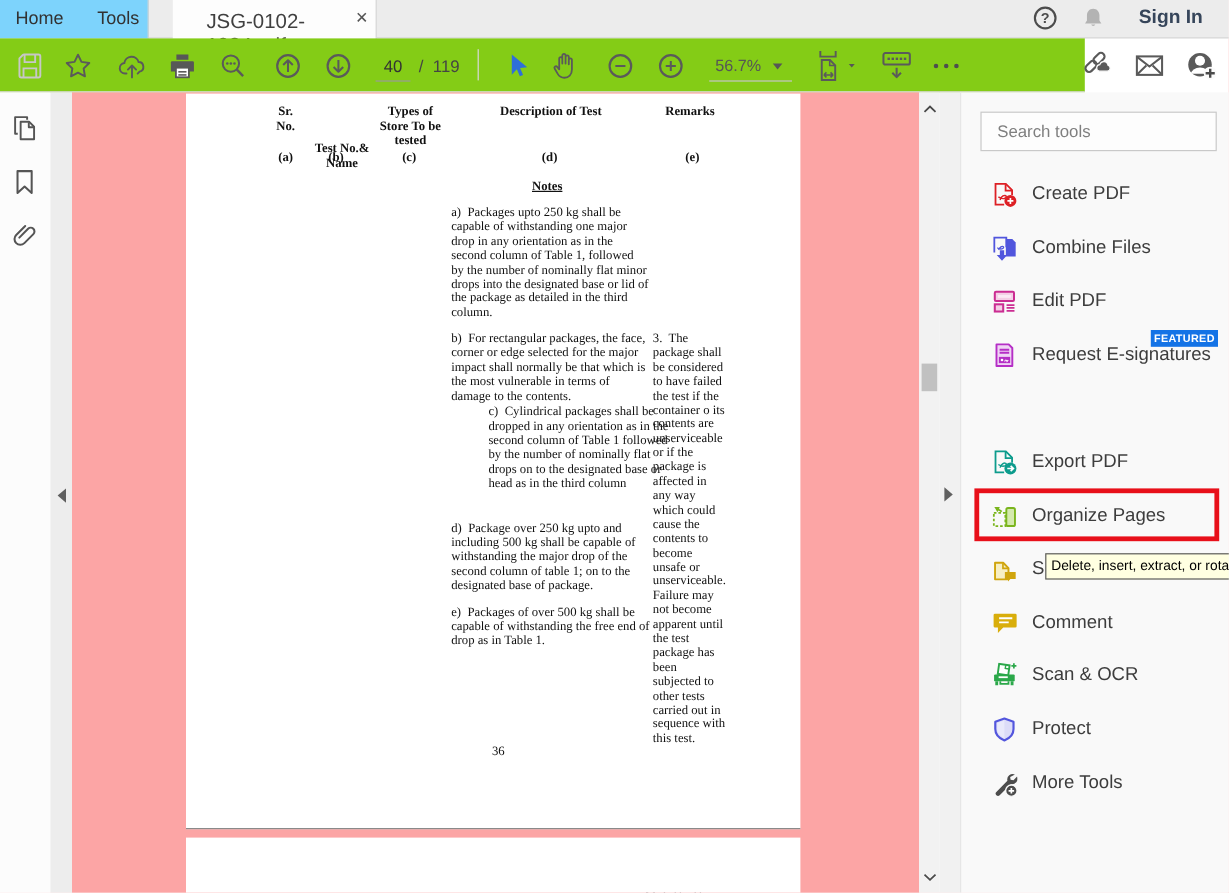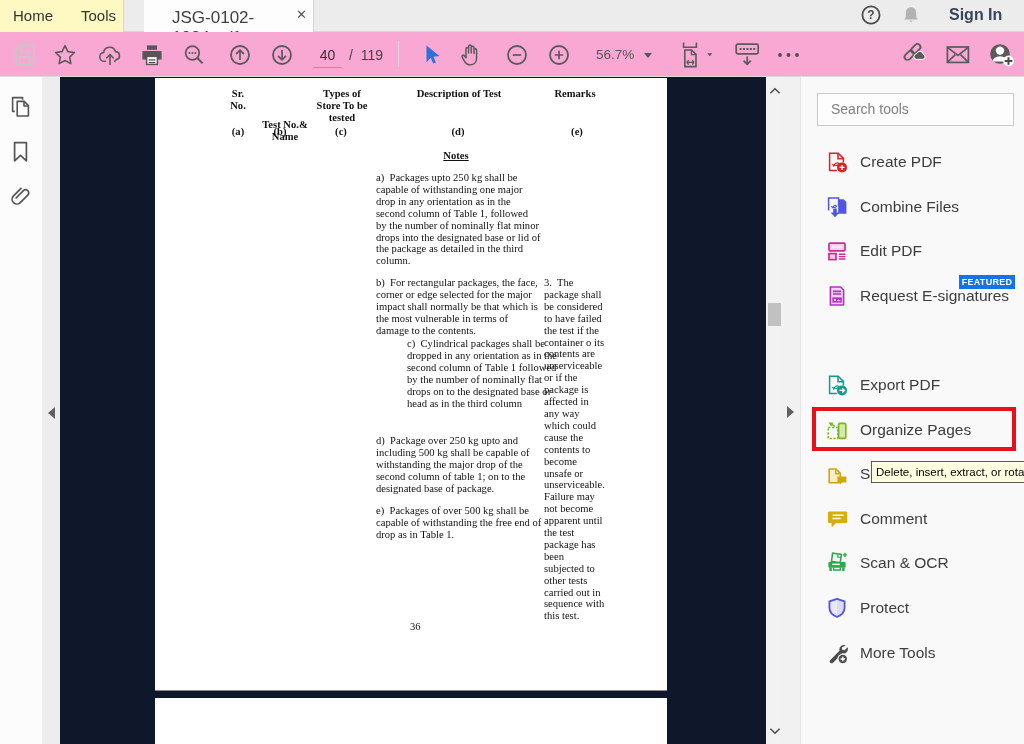--- a/index.html
+++ b/index.html
@@ -2,32 +2,32 @@
 <html><head>
 <meta charset="utf-8">
 <style>
   * { margin:0; padding:0; box-sizing:border-box; }
   html,body { width:1024px; height:744px; overflow:hidden; }
   body { font-family:"Liberation Sans", sans-serif; position:relative; background:#fff; }
   .abs { position:absolute; }
   svg { display:block; }
   
   #tabbar { position:absolute; left:0; top:0; width:1024px; height:32px; background:#ececec; border-bottom:1px solid #d8d8d8; }
-  #hometools { position:absolute; left:0; top:0; width:124px; height:32px; background:#fef9c3; border-right:1px solid #d4d4d4; }
+  #hometools { position:absolute; left:0; top:0; width:124px; height:32px; background:#7dd3fc; border-right:1px solid #d4d4d4; }
   .menuitem { position:absolute; top:7px; font-size:15px; color:#323232; }
   #tab { position:absolute; left:144px; top:0; width:170px; height:33px; background:#fdfdfd; border-right:1px solid #d4d4d4; }
   #tabtitle { position:absolute; left:28px; top:8px; font-size:17px; color:#404040; }
   #tabclose { position:absolute; left:152px; top:7px; font-size:13px; color:#555; }
   
-  #toolbar { position:absolute; left:0; top:32px; width:1024px; height:45px; background:#f9a8d4; border-bottom:1px solid #dadada; }
+  #toolbar { position:absolute; left:0; top:32px; width:904px; height:45px; background:#84cc16; border-bottom:1px solid #dadada; }
   .tico { position:absolute; top:0; }
   
   #leftrail { position:absolute; left:0; top:77px; width:42px; height:667px; background:#fcfcfc; }
   #leftstrip { position:absolute; left:42px; top:77px; width:18px; height:667px; background:#ededed; }
-  #docarea { position:absolute; left:60px; top:77px; width:706px; height:667px; background:#0f172a; }
+  #docarea { position:absolute; left:60px; top:77px; width:706px; height:667px; background:#fca5a5; }
   #scrollbar { position:absolute; left:766px; top:77px; width:17px; height:667px; background:#f2f2f2; }
   #rightstrip { position:absolute; left:783px; top:77px; width:17px; height:667px; background:#f1f1f1; }
   #rightpanel { position:absolute; left:800px; top:77px; width:224px; height:667px; background:#f9f9f9; border-left:1px solid #e6e6e6; }
   
   #page1 { position:absolute; left:95px; top:1px; width:512px; height:613px; background:#fff; border-bottom:1px solid #8a8a8a; }
   #page2 { position:absolute; left:95px; top:621px; width:512px; height:46px; background:#fff; }
   .ser { font-family:"Liberation Serif", serif; font-size:10.6px; line-height:11.9px; color:#111; }
   .serb { font-weight:bold; }
   .cen { text-align:center; }
   .nw { white-space:nowrap; }

